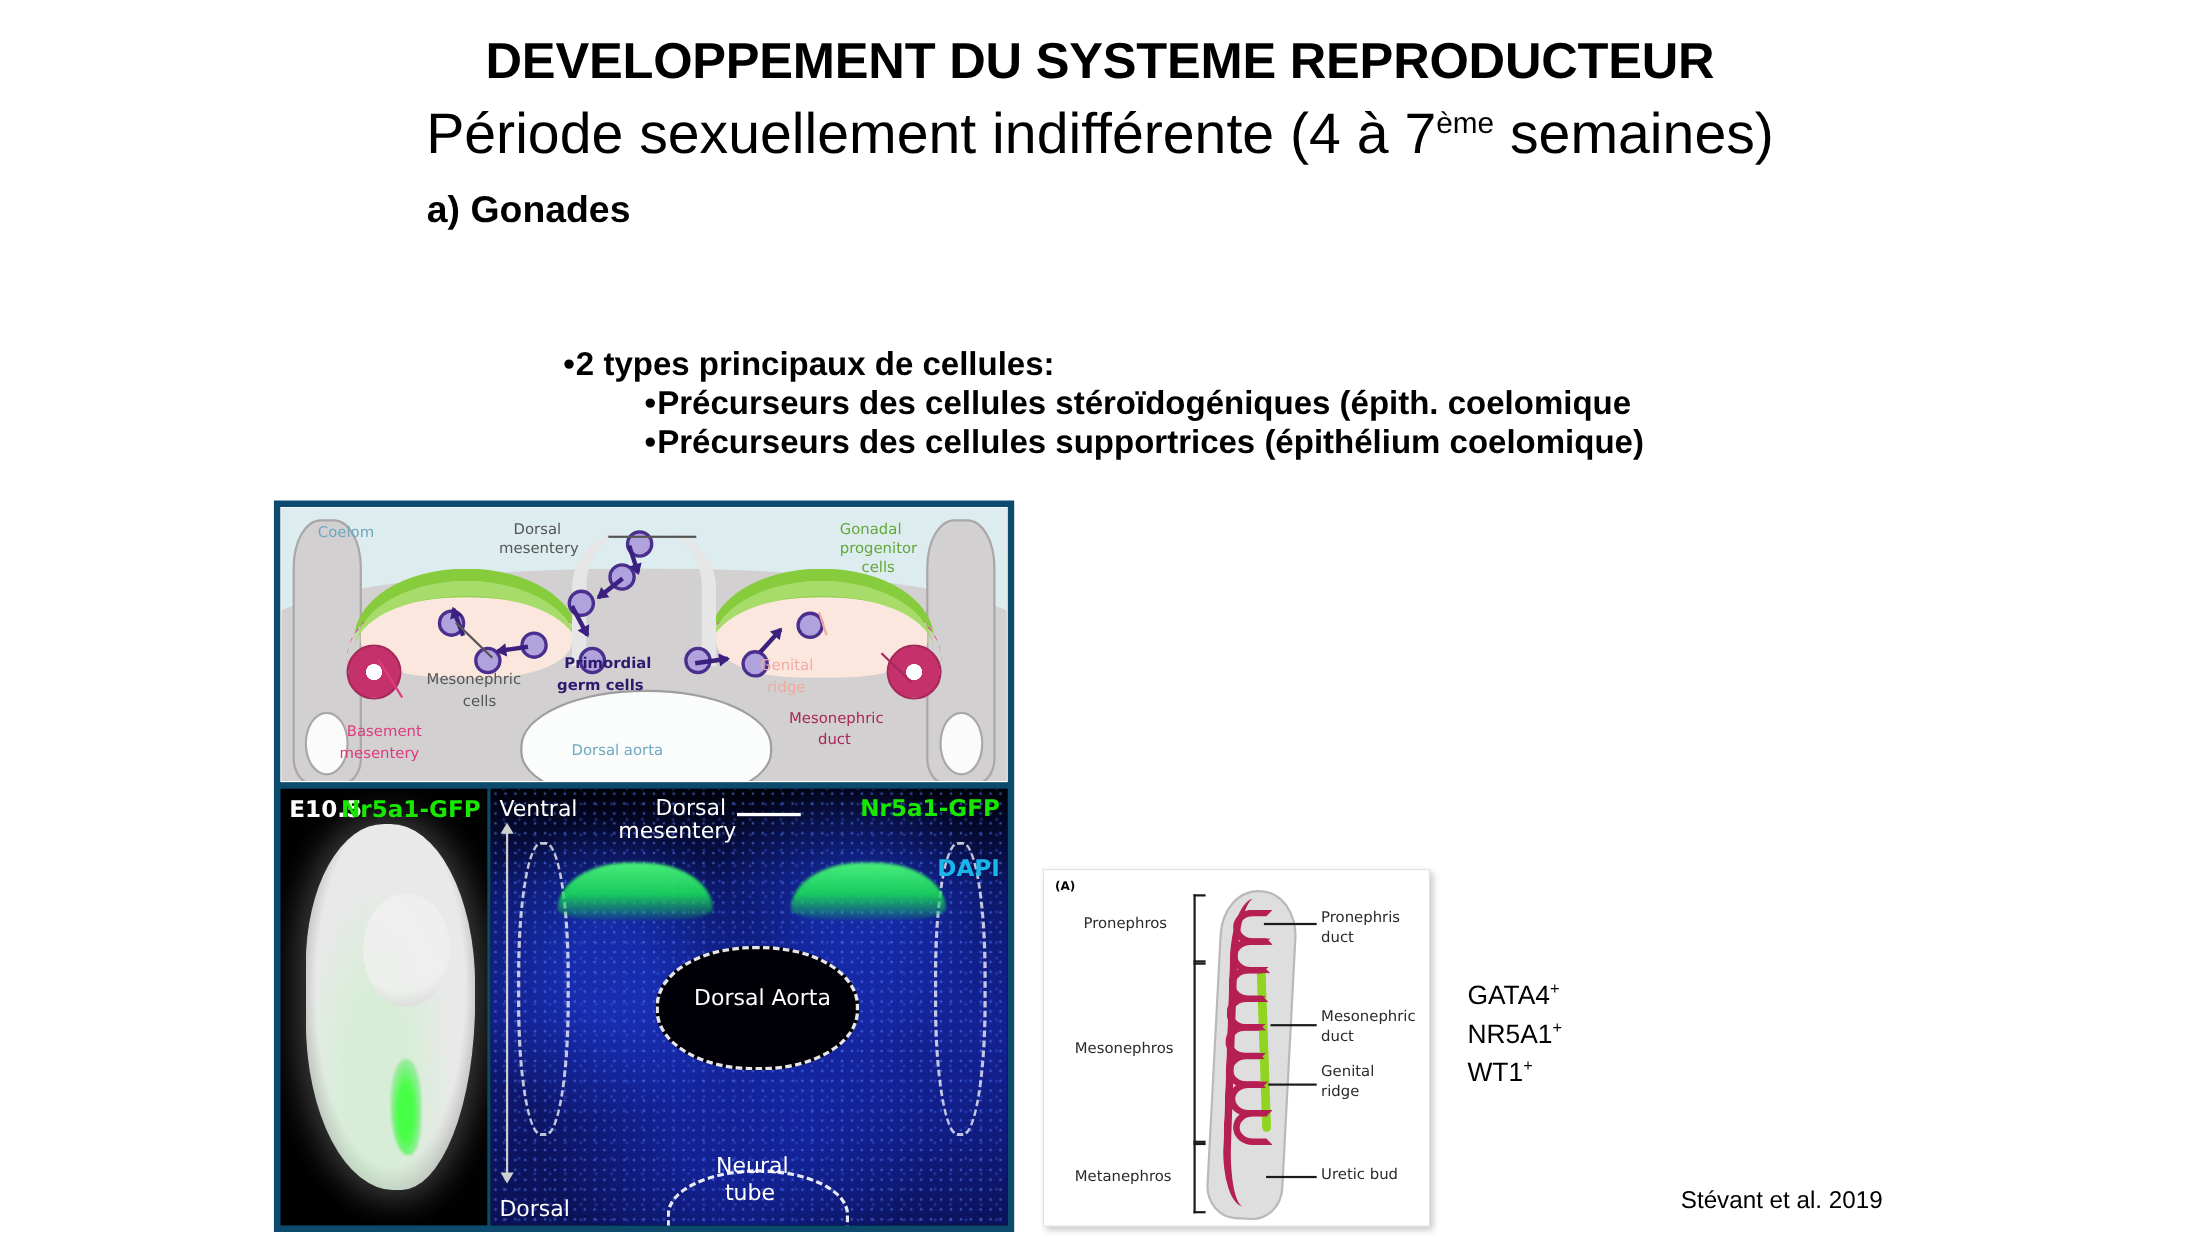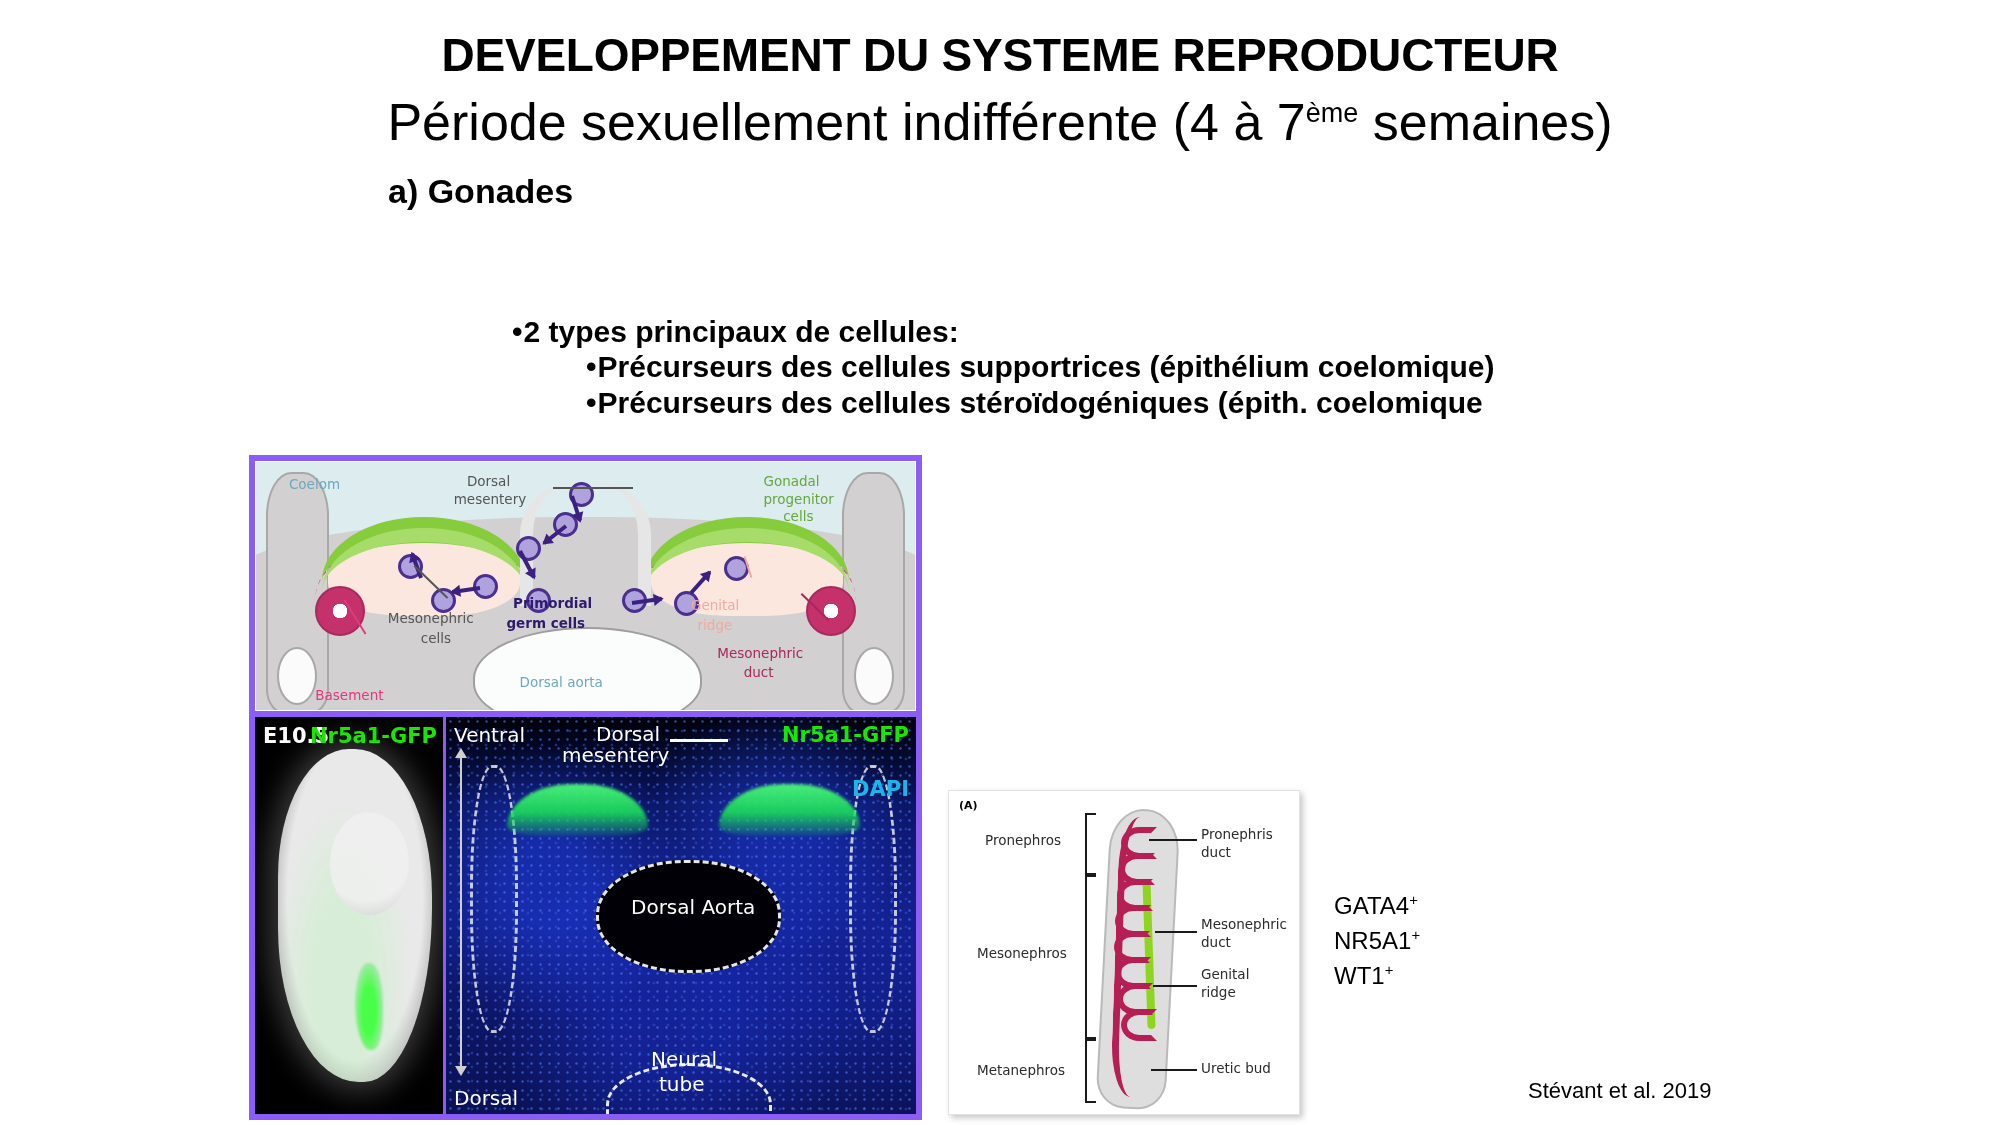--- a/index.html
+++ b/index.html
@@ -96,21 +96,21 @@
     line-height: 1.18;
     margin-left: 150px;
   }
   .dot::before { content: "\2022"; margin-right: 1px; }
 
   
   .figure-left {
     position: absolute;
     left: 249px; top: 455px;
     width: 673px; height: 665px;
-    background: #8b5cf6;
+    background: #0c4a6e;
     padding: 6px;
     box-sizing: border-box;
   }
 
   
   .schem {
     position: relative;
     width: 661px; height: 250px;
     background: #d7d5d5;
     border: 1px solid #ffffff;
@@ -248,21 +248,21 @@
     position: absolute;
     font-size: 13.5px;
     line-height: 1.12;
     font-family: "DejaVu Sans", sans-serif;
     white-space: nowrap;
   }
   .lbl.c-blue  { color: #6ea8c0; }
   .lbl.c-green { color: #63a83b; }
   .lbl.c-grey  { color: #555555; }
   .lbl.c-navy  { color: #2d1a6e; font-weight: 600; }
-  .lbl.c-pink  { color: #e0397f; margin-top: 30px; }
+  .lbl.c-pink  { color: #e0397f; }
   .lbl.c-salmon{ color: #f2a9a0; }
   .lbl.c-dkpink{ color: #a8285a; }
   .leader {
     position: absolute;
     background: #555;
     height: 2px;
   }
   .leader.pink { background: #e0397f; }
   .leader.dkpink { background: #a8285a; }
   .leader.salmon { background: #f2a9a0; }
@@ -479,22 +479,22 @@
   <div class="title-main">DEVELOPPEMENT DU SYSTEME REPRODUCTEUR</div>
   <div class="title-sub">
     <span>Période sexuellement indifférente (4 à 7</span><sup>ème</sup><span> semaines)</span>
   </div>
 
   <div class="section-a">a) Gonades</div>
 
 
   <div class="bullets">
     <div class="bullet-l1 dot">2 types principaux de cellules:</div>
+    <div class="bullet-l2 dot">Précurseurs des cellules stéroïdogéniques (épith. coelomique</div>
     <div class="bullet-l2 dot">Précurseurs des cellules supportrices (épithélium coelomique)</div>
-    <div class="bullet-l2 dot">Précurseurs des cellules stéroïdogéniques (épith. coelomique</div>
   </div>
 
   <div class="figure-left">
 
     <div class="schem">
       <div class="schem-coelom"></div>
       <div class="schem-body"></div>
       <div class="schem-flankL"></div>
       <div class="schem-flankR"></div>
       <div class="schem-flankL-in"></div>

